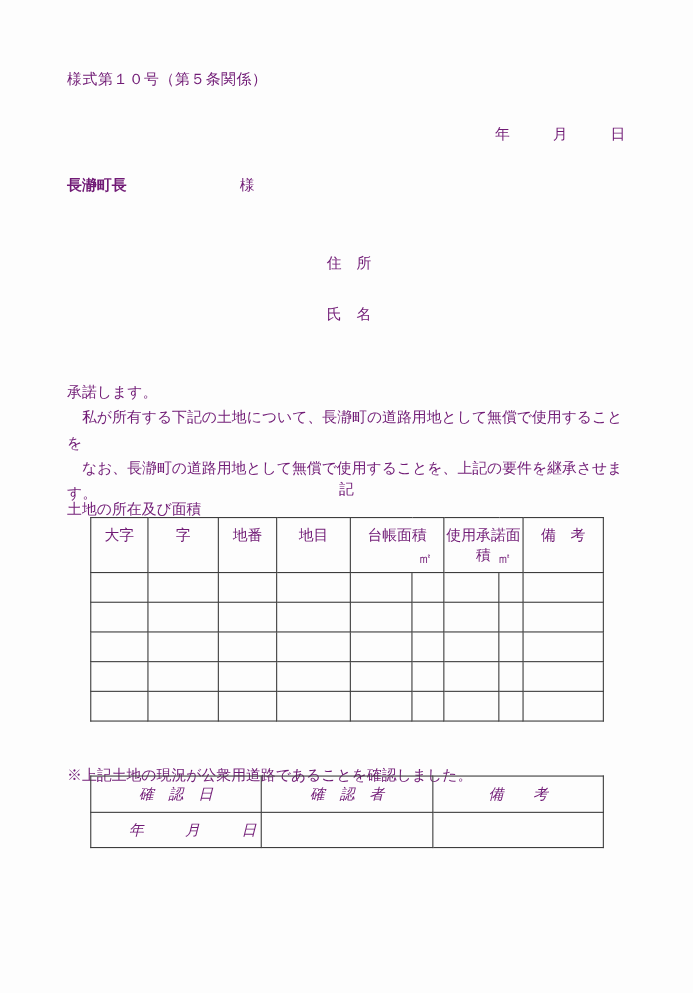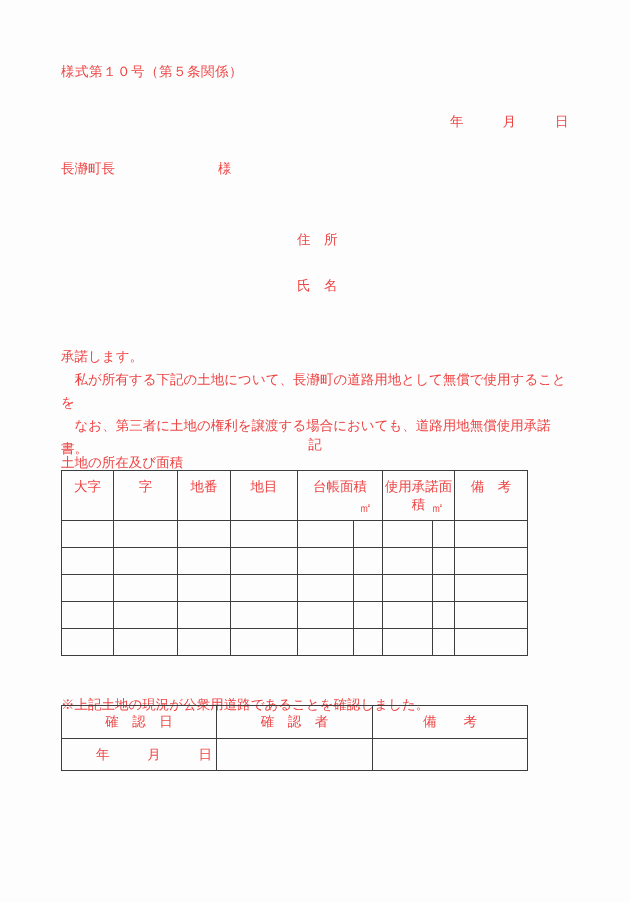--- a/index.html
+++ b/index.html
@@ -2,51 +2,51 @@
 <html><head>
 <meta charset="utf-8">
 <style>
   html, body { margin: 0; padding: 0; background: #ffffff; }
   .page {
     position: relative;
     width: 630px;
     height: 903px;
     background: #fdfdfd;
     font-family: "Liberation Serif", "DejaVu Serif", serif;
-    color: #ef4444;
+    color: #701a75;
     font-size: 13.5px;
     overflow: hidden;
   }
   .abs { position: absolute; }
 
   .form-number { left: 61px; top: 63px; letter-spacing: 0.5px; }
   .doc-title  { left: 0; top: 90px; width: 100%; text-align: center; font-size: 14.5px; letter-spacing: 0.5px; }
   .top-date   { top: 113px; left: 450px; display: flex; gap: 39px; }
   .addressee  { left: 0; top: 160px; width: 100%; height: 18px; }
-  .addressee-title { position: absolute; left: 61px; top: 0; }
+  .addressee-title { position: absolute; left: 61px; top: 0; font-weight: bold; }
   .addressee-honorific { position: absolute; left: 218px; top: 0; }
   .address-label { left: 297px; top: 231px; }
   .name-label    { left: 297px; top: 277px; }
   .body-text  { left: 61px; top: 345px; width: 512px; line-height: 23px; }
   .record-mark { left: 0; top: 436px; width: 100%; text-align: center; }
   .land-caption { left: 61px; top: 454px; }
   .confirm-note { left: 61px; top: 696px; }
 
-  table { border-collapse: collapse; table-layout: fixed; }
+  table { border-collapse: collapse; table-layout: fixed; margin-left: 21px; }
   td, th { border: 1px solid #3d3d3d; font-weight: normal; font-size: 13.5px; padding: 0; overflow: hidden; }
 
   .land-table { left: 61px; top: 470px; }
   .land-table th { vertical-align: top; text-align: center; }
   .lt-header { height: 50px; }
   .lt-header th { padding-top: 7px; }
   .area-th { position: relative; }
   .area-unit { position: absolute; bottom: 3px; right: 10px; font-size: 13px; }
   .lt-row { height: 27px; }
 
-  .confirm-table { left: 61px; top: 705px; }
+  .confirm-table { left: 61px; top: 705px; font-style: italic; }
   .ct-header { height: 33px; }
   .ct-header th { text-align: center; vertical-align: middle; }
   .ct-body { height: 32px; }
   .date-cell { display: flex; justify-content: space-between; padding: 0 4px 0 34px; align-items: center; height: 100%; }
 </style>
 </head>
 <body>
 
 <div class="page">
 
@@ -63,21 +63,21 @@
     <span class="addressee-title">長瀞町長</span>
     <span class="addressee-honorific">様</span>
   </div>
 
   <div class="abs address-label">住　所</div>
   <div class="abs name-label">氏　名</div>
 
   <div class="abs body-text">
     <div>承諾します。</div>
     <div>　私が所有する下記の土地について、長瀞町の道路用地として無償で使用することを</div>
-    <div>　なお、第三者に土地の権利を譲渡する場合においても、道路用地無償使用承諾書。</div>
+    <div>　なお、長瀞町の道路用地として無償で使用することを、上記の要件を継承させます。</div>
   </div>
 
   <div class="abs record-mark">記</div>
 
   <div class="abs land-caption">土地の所在及び面積</div>
 
   <table class="abs land-table" width="466">
     <colgroup>
       <col style="width:52px">
         <col style="width:64px">

